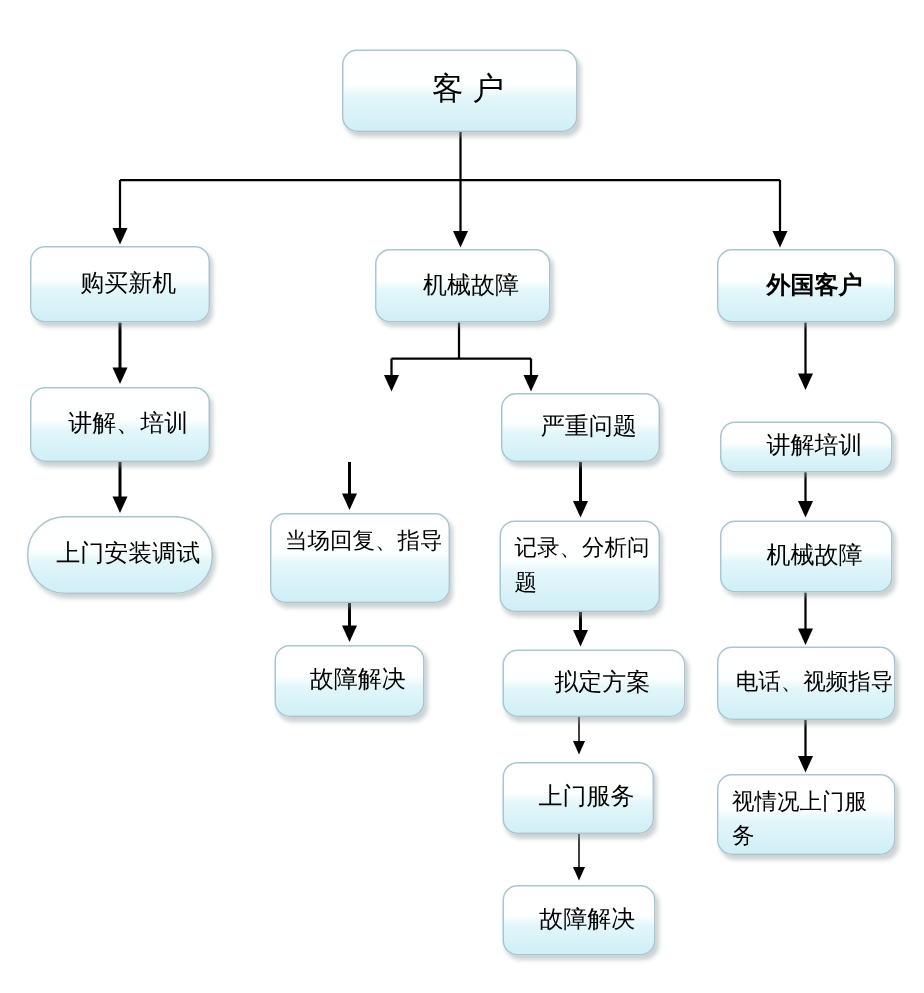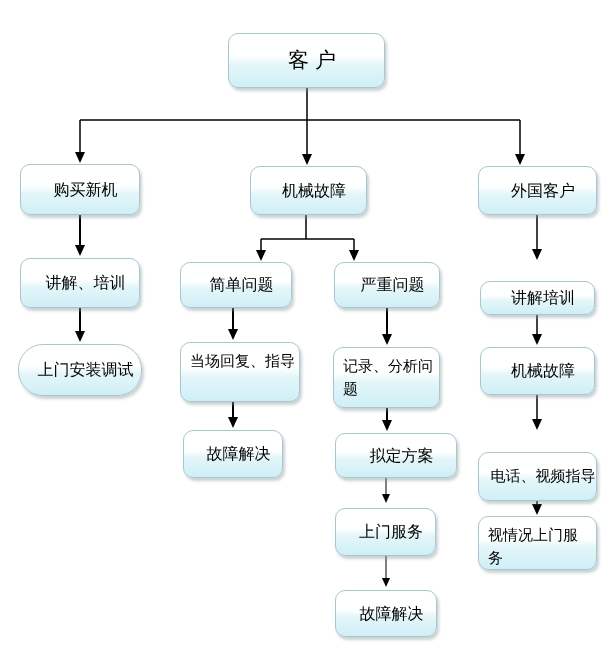--- a/index.html
+++ b/index.html
@@ -109,43 +109,42 @@
       <polygon points="532,504 542,504 537,515"></polygon>
     </g>
   </svg>
 
   <div class="node title" style="left:228px;top:33px;width:157px;height:55px;">客户</div>
 
   <div class="node" style="left:20px;top:164px;width:120px;height:51px;">购买新机</div>
 
   <div class="node" style="left:250px;top:166px;width:117px;height:49px;">机械故障</div>
 
-  <div class="node" style="left:478px;top:166px;width:119px;height:49px;">外国客户</div>
+  <div class="node" style="left:478px;top:166px;width:119px;height:49px;font-weight:bold;">外国客户</div>
 
   <div class="node" style="left:20px;top:258px;width:120px;height:50px;">讲解、培训</div>
 
-  <div class="node" style="left:180px;top:262px;width:112px;height:46px;">简单问题</div>
 
   <div class="node" style="left:334px;top:262px;width:106px;height:46px;">严重问题</div>
 
   <div class="node" style="left:480px;top:260px;width:115px;height:34px;margin-top:21px;">讲解培训</div>
 
   <div class="node" style="left:18px;top:344px;width:124px;height:52px;border-radius:25px;">上门安装调试</div>
 
   <div class="node wrap" style="left:180px;top:342px;width:120px;height:60px;">当场回复、指导</div>
 
   <div class="node wrap" style="left:333px;top:347px;width:107px;height:61px;">记录、分析问题</div>
 
   <div class="node" style="left:480px;top:347px;width:115px;height:48px;">机械故障</div>
 
   <div class="node" style="left:183px;top:430px;width:100px;height:48px;">故障解决</div>
 
   <div class="node" style="left:335px;top:433px;width:122px;height:45px;">拟定方案</div>
 
-  <div class="node" style="left:478px;top:431px;width:119px;height:49px;font-size:15px;margin-top:21px;">电话、视频指导</div>
+  <div class="node" style="left:478px;top:431px;width:119px;height:49px;font-size:15px;">电话、视频指导</div>
 
   <div class="node" style="left:335px;top:508px;width:101px;height:48px;">上门服务</div>
 
   <div class="node wrap" style="left:478px;top:516px;width:119px;height:54px;">视情况上门服务</div>
 
   <div class="node" style="left:335px;top:590px;width:102px;height:47px;">故障解决</div>
 
 </div>
 
 </body></html>

